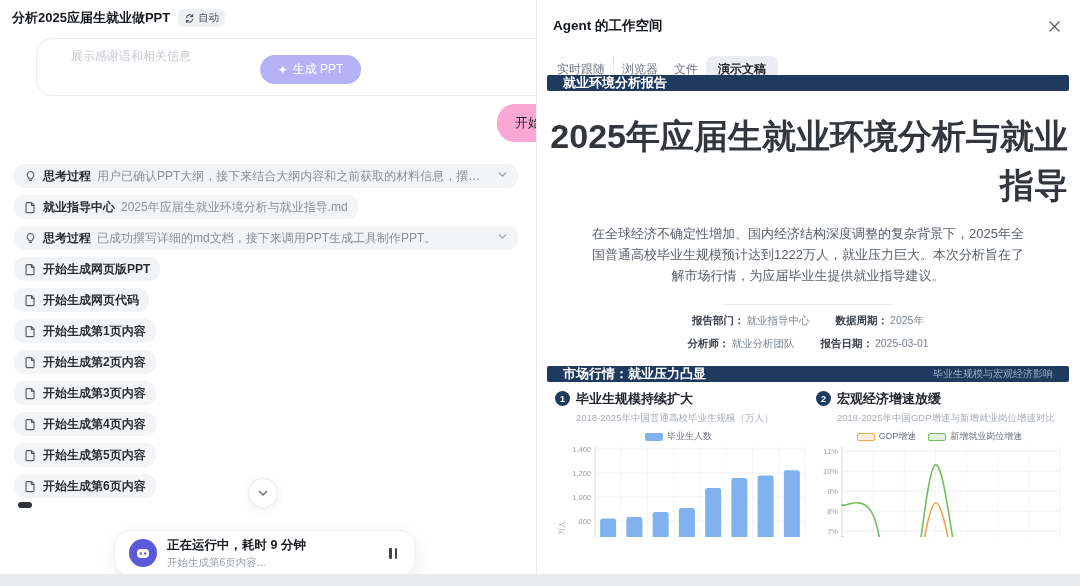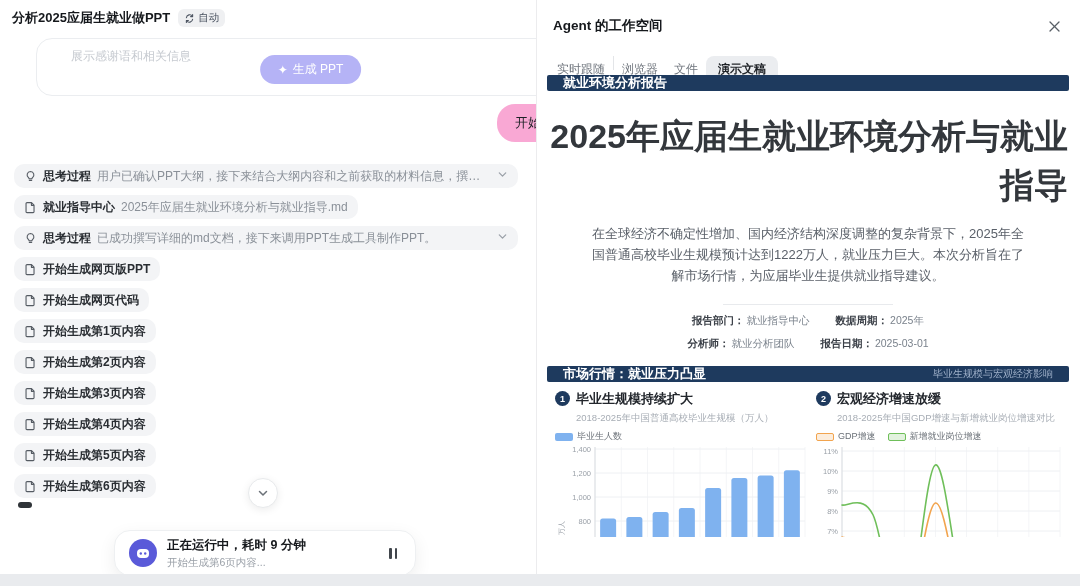--- a/index.html
+++ b/index.html
@@ -54,21 +54,21 @@
   .meta-line .pair{display:flex;gap:2px;}
   .meta-line .mlabel{font-weight:bold;color:#3b4048;}
   .meta-line .mvalue{color:#7a828c;}
   .section-bar{margin-top:15px;}
   .charts{display:flex;margin-top:5px;}
   .chart-col{width:50%;box-sizing:border-box;padding:0 6px 0 8px;}
   .chart-head{display:flex;align-items:center;gap:6px;margin-top:3px;}
   .chart-badge{width:15px;height:15px;border-radius:50%;background:#1e3a5e;color:#fff;font-size:9px;font-weight:bold;display:flex;align-items:center;justify-content:center;flex:none;}
   .chart-title{font-size:13px;font-weight:bold;color:#23272d;}
   .chart-sub{margin:4px 0 0 21px;font-size:9.5px;color:#a7adb5;}
-  .chart-legend{display:flex;justify-content:flex-start;align-items:center;gap:12px;margin-top:6px;font-size:9px;color:#6a7077;height:12px;}
+  .chart-legend{display:flex;justify-content:center;align-items:center;gap:12px;margin-top:6px;font-size:9px;color:#6a7077;height:12px;}
   .legend-item{display:flex;align-items:center;gap:4px;}
   .legend-swatch{width:18px;height:8px;border-radius:2px;}
   .chart-svg{display:block;margin-top:2px;}
 </style>
 </head>
 <body>
 
 <div id="app">
 
   <div class="left-panel">

